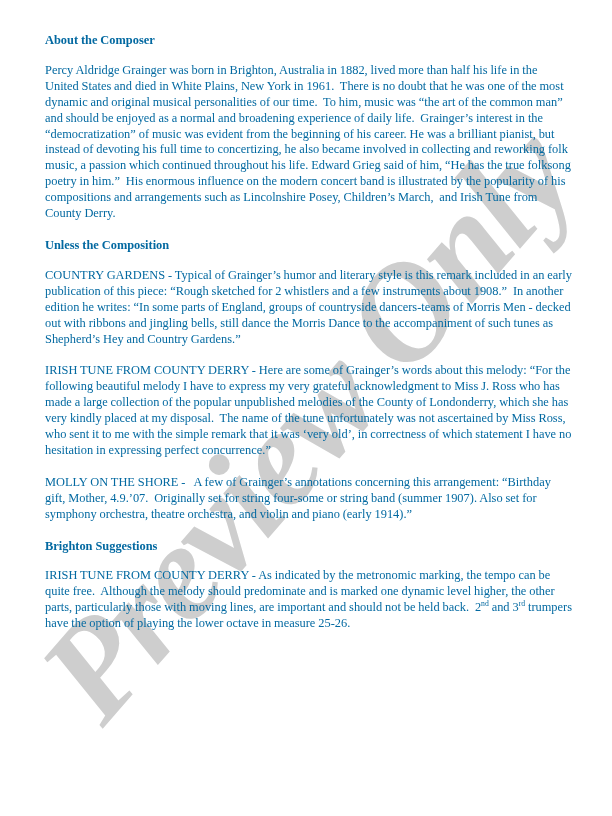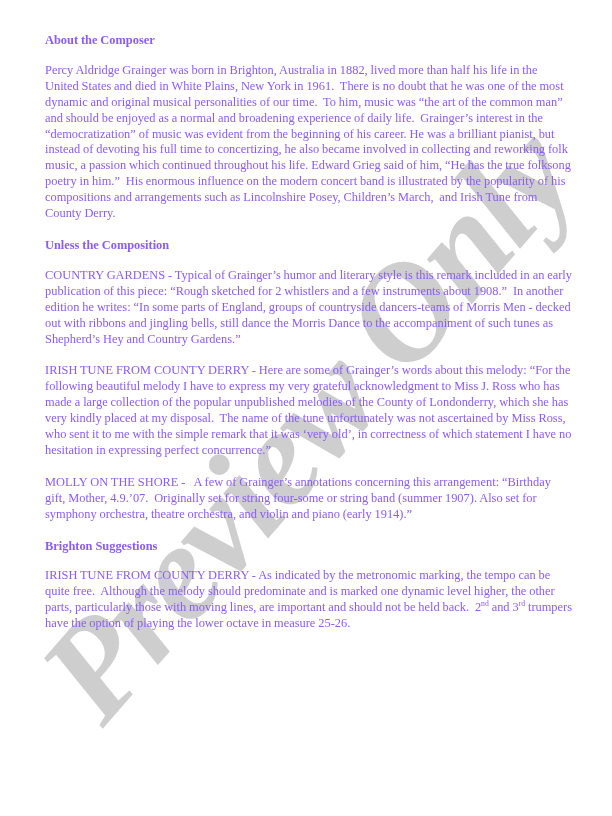--- a/index.html
+++ b/index.html
@@ -32,21 +32,21 @@
     white-space: nowrap;
     z-index: 0;
     user-select: none;
   }
   .content {
     position: absolute;
     left: 45px;
     top: 33px;
     width: 527px;
     z-index: 1;
-    color: #8b5cf6;
+    color: #0369a1;
     font-size: 12.4px;
     line-height: 15.9px;
     word-spacing: -0.2px;
   }
   .content h2 {
     font-size: 12.4px;
     font-weight: bold;
     margin: 5px 0 14px 0;
   }
   .content h2:first-child {

